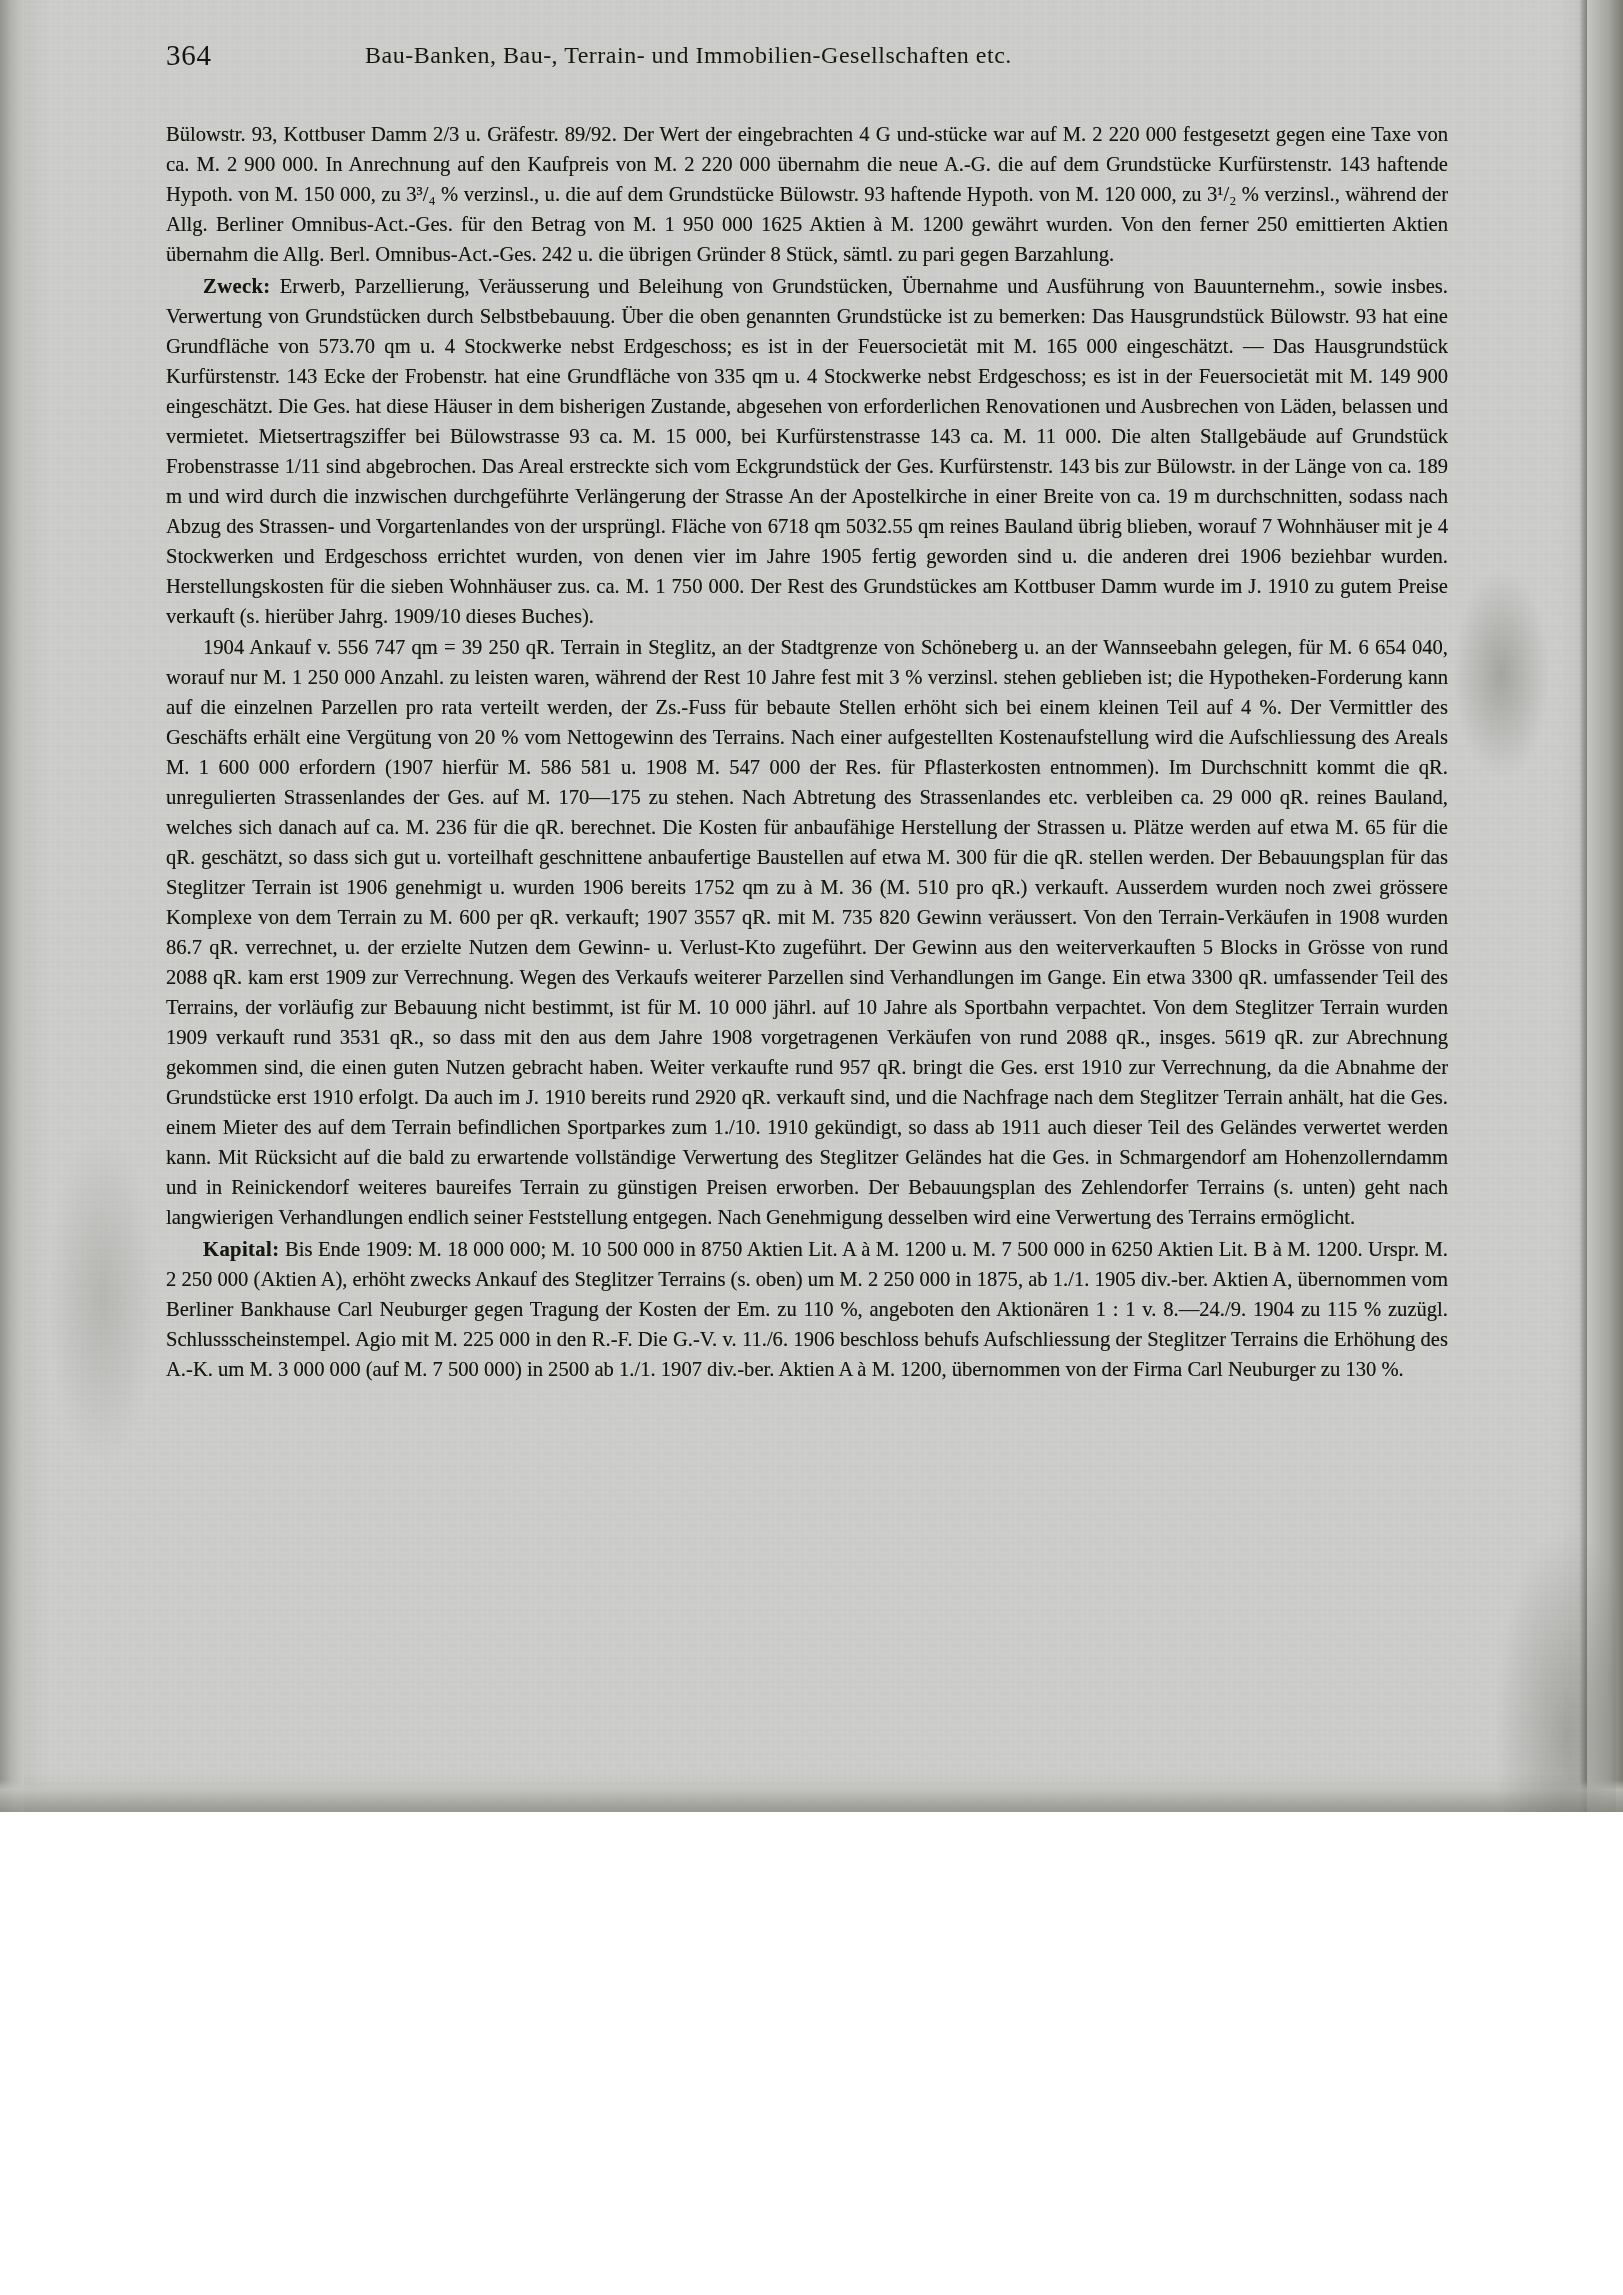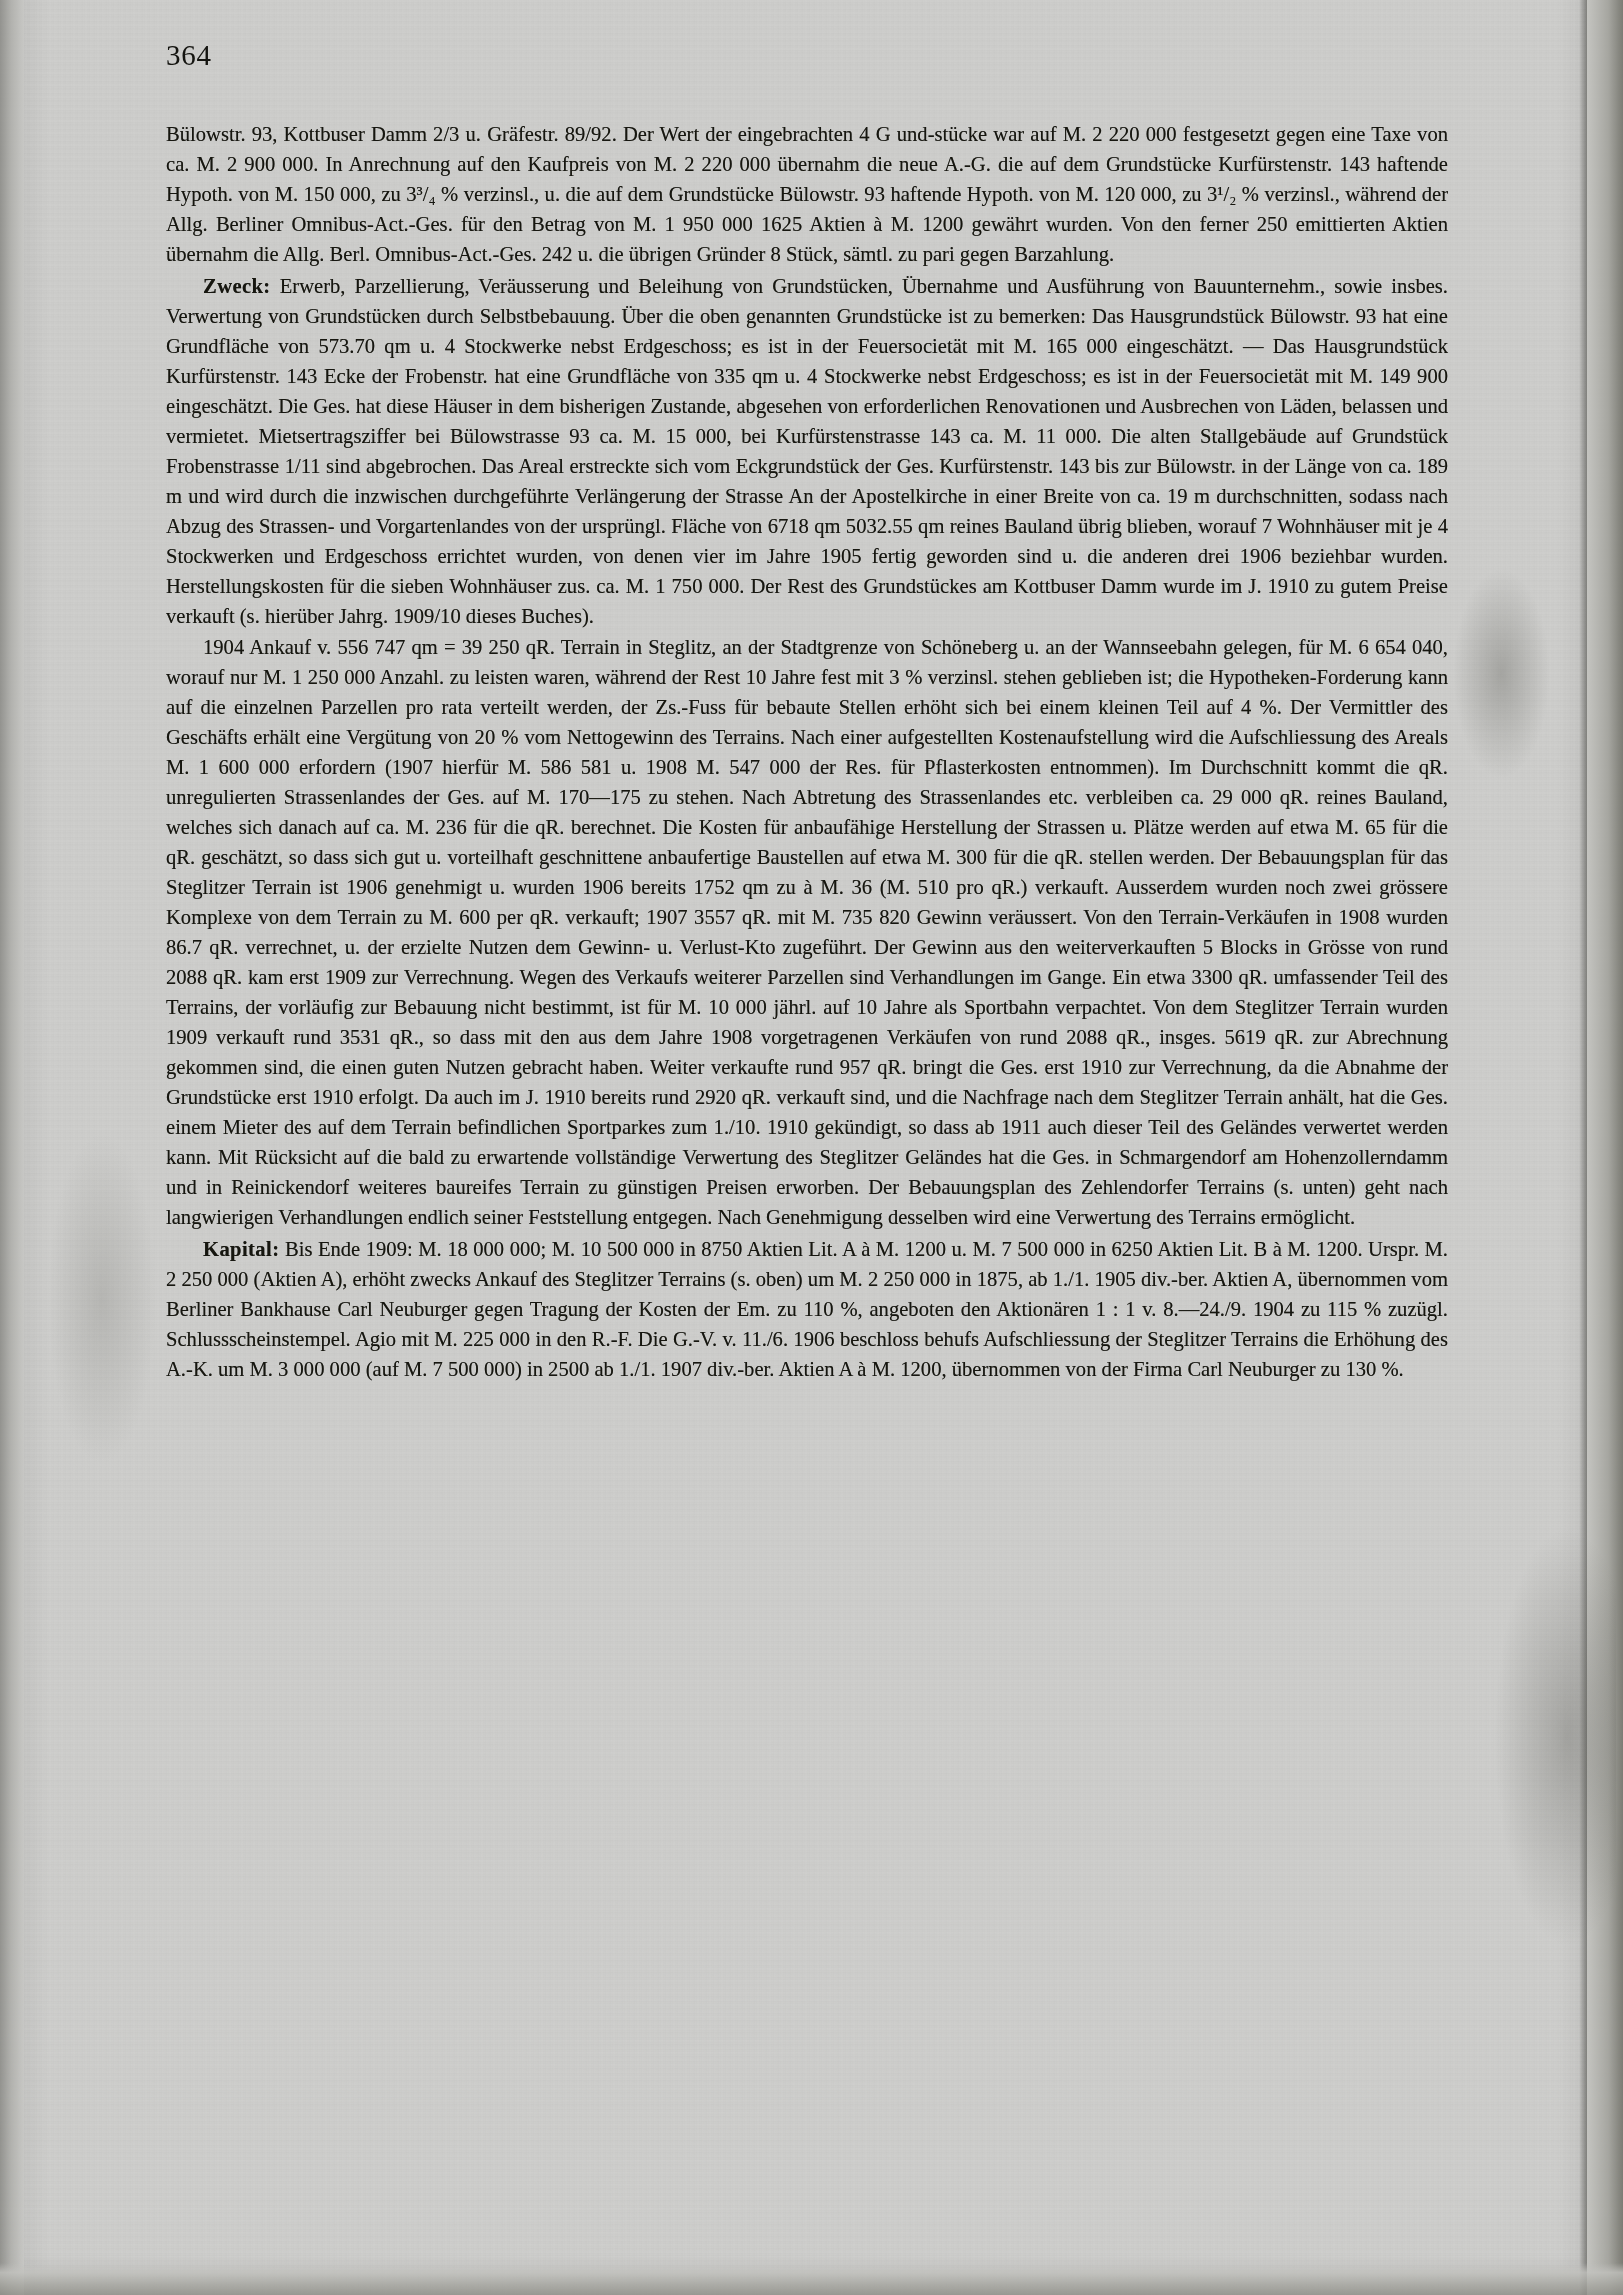--- a/index.html
+++ b/index.html
@@ -9,21 +9,21 @@
   }
   body {
     width: 1623px;
     height: 2295px;
     overflow: hidden;
     font-family: "Liberation Serif", serif;
   }
   .page {
     position: relative;
     width: 1623px;
-    height: 2295px;
+    height: 1812px;
     background: #cdcdcb;
     background-image:
       linear-gradient(90deg, rgba(0,0,0,0.16) 0px, rgba(0,0,0,0.05) 21px, rgba(0,0,0,0.00) 49px),
       linear-gradient(270deg, rgba(0,0,0,0.22) 0px, rgba(0,0,0,0.07) 28px, rgba(0,0,0,0.00) 65px),
       linear-gradient(0deg, rgba(0,0,0,0.10) 0px, rgba(0,0,0,0.00) 41px);
     overflow: hidden;
   }
   
   .grain {
     position: absolute;
@@ -149,20 +149,21 @@
   <div class="edge-right-crack"></div>
   <div class="edge-bottom"></div>
   <div class="blot1"></div>
   <div class="blot2"></div>
   <div class="blot3"></div>
 
   <div class="content">
 
     <div class="header-row">
       <div class="folio">364</div>
+      <div class="running-head">Bau-Banken, Bau-, Terrain- und Immobilien-Gesellschaften etc.</div>
     </div>
 
     <div class="body-text">
 
       <p class="para">Bülowstr. 93, Kottbuser Damm 2/3 u. Gräfestr. 89/92. Der Wert der eingebrachten 4 G und-stücke war auf M. 2 220 000 festgesetzt gegen eine Taxe von ca. M. 2 900 000. In Anrechnung auf den Kaufpreis von M. 2 220 000 übernahm die neue A.-G. die auf dem Grundstücke Kurfürstenstr. 143 haftende Hypoth. von M. 150 000, zu 3³/₄ % verzinsl., u. die auf dem Grundstücke Bülowstr. 93 haftende Hypoth. von M. 120 000, zu 3¹/₂ % verzinsl., während der Allg. Berliner Omnibus-Act.-Ges. für den Betrag von M. 1 950 000 1625 Aktien à M. 1200 gewährt wurden. Von den ferner 250 emittierten Aktien übernahm die Allg. Berl. Omnibus-Act.-Ges. 242 u. die übrigen Gründer 8 Stück, sämtl. zu pari gegen Barzahlung.</p>
 
       <p class="para indent"><span class="lead">Zweck:</span><span> Erwerb, Parzellierung, Veräusserung und Beleihung von Grundstücken, Übernahme und Ausführung von Bauunternehm., sowie insbes. Verwertung von Grundstücken durch Selbstbebauung. Über die oben genannten Grundstücke ist zu bemerken: Das Hausgrundstück Bülowstr. 93 hat eine Grundfläche von 573.70 qm u. 4 Stockwerke nebst Erdgeschoss; es ist in der Feuersocietät mit M. 165 000 eingeschätzt. — Das Hausgrundstück Kurfürstenstr. 143 Ecke der Frobenstr. hat eine Grundfläche von 335 qm u. 4 Stockwerke nebst Erdgeschoss; es ist in der Feuersocietät mit M. 149 900 eingeschätzt. Die Ges. hat diese Häuser in dem bisherigen Zustande, abgesehen von erforderlichen Renovationen und Ausbrechen von Läden, belassen und vermietet. Mietsertragsziffer bei Bülowstrasse 93 ca. M. 15 000, bei Kurfürstenstrasse 143 ca. M. 11 000. Die alten Stallgebäude auf Grundstück Frobenstrasse 1/11 sind abgebrochen. Das Areal erstreckte sich vom Eckgrundstück der Ges. Kurfürstenstr. 143 bis zur Bülowstr. in der Länge von ca. 189 m und wird durch die inzwischen durchgeführte Verlängerung der Strasse An der Apostelkirche in einer Breite von ca. 19 m durchschnitten, sodass nach Abzug des Strassen- und Vorgartenlandes von der ursprüngl. Fläche von 6718 qm 5032.55 qm reines Bauland übrig blieben, worauf 7 Wohnhäuser mit je 4 Stockwerken und Erdgeschoss errichtet wurden, von denen vier im Jahre 1905 fertig geworden sind u. die anderen drei 1906 beziehbar wurden. Herstellungskosten für die sieben Wohnhäuser zus. ca. M. 1 750 000. Der Rest des Grundstückes am Kottbuser Damm wurde im J. 1910 zu gutem Preise verkauft (s. hierüber Jahrg. 1909/10 dieses Buches).</span></p>
 
       <p class="para indent">1904 Ankauf v. 556 747 qm = 39 250 qR. Terrain in Steglitz, an der Stadtgrenze von Schöneberg u. an der Wannseebahn gelegen, für M. 6 654 040, worauf nur M. 1 250 000 Anzahl. zu leisten waren, während der Rest 10 Jahre fest mit 3 % verzinsl. stehen geblieben ist; die Hypotheken-Forderung kann auf die einzelnen Parzellen pro rata verteilt werden, der Zs.-Fuss für bebaute Stellen erhöht sich bei einem kleinen Teil auf 4 %. Der Vermittler des Geschäfts erhält eine Vergütung von 20 % vom Nettogewinn des Terrains. Nach einer aufgestellten Kostenaufstellung wird die Aufschliessung des Areals M. 1 600 000 erfordern (1907 hierfür M. 586 581 u. 1908 M. 547 000 der Res. für Pflasterkosten entnommen). Im Durchschnitt kommt die qR. unregulierten Strassenlandes der Ges. auf M. 170—175 zu stehen. Nach Abtretung des Strassenlandes etc. verbleiben ca. 29 000 qR. reines Bauland, welches sich danach auf ca. M. 236 für die qR. berechnet. Die Kosten für anbaufähige Herstellung der Strassen u. Plätze werden auf etwa M. 65 für die qR. geschätzt, so dass sich gut u. vorteilhaft geschnittene anbaufertige Baustellen auf etwa M. 300 für die qR. stellen werden. Der Bebauungsplan für das Steglitzer Terrain ist 1906 genehmigt u. wurden 1906 bereits 1752 qm zu à M. 36 (M. 510 pro qR.) verkauft. Ausserdem wurden noch zwei grössere Komplexe von dem Terrain zu M. 600 per qR. verkauft; 1907 3557 qR. mit M. 735 820 Gewinn veräussert. Von den Terrain-Verkäufen in 1908 wurden 86.7 qR. verrechnet, u. der erzielte Nutzen dem Gewinn- u. Verlust-Kto zugeführt. Der Gewinn aus den weiterverkauften 5 Blocks in Grösse von rund 2088 qR. kam erst 1909 zur Verrechnung. Wegen des Verkaufs weiterer Parzellen sind Verhandlungen im Gange. Ein etwa 3300 qR. umfassender Teil des Terrains, der vorläufig zur Bebauung nicht bestimmt, ist für M. 10 000 jährl. auf 10 Jahre als Sportbahn verpachtet. Von dem Steglitzer Terrain wurden 1909 verkauft rund 3531 qR., so dass mit den aus dem Jahre 1908 vorgetragenen Verkäufen von rund 2088 qR., insges. 5619 qR. zur Abrechnung gekommen sind, die einen guten Nutzen gebracht haben. Weiter verkaufte rund 957 qR. bringt die Ges. erst 1910 zur Verrechnung, da die Abnahme der Grundstücke erst 1910 erfolgt. Da auch im J. 1910 bereits rund 2920 qR. verkauft sind, und die Nachfrage nach dem Steglitzer Terrain anhält, hat die Ges. einem Mieter des auf dem Terrain befindlichen Sportparkes zum 1./10. 1910 gekündigt, so dass ab 1911 auch dieser Teil des Geländes verwertet werden kann. Mit Rücksicht auf die bald zu erwartende vollständige Verwertung des Steglitzer Geländes hat die Ges. in Schmargendorf am Hohenzollerndamm und in Reinickendorf weiteres baureifes Terrain zu günstigen Preisen erworben. Der Bebauungsplan des Zehlendorfer Terrains (s. unten) geht nach langwierigen Verhandlungen endlich seiner Feststellung entgegen. Nach Genehmigung desselben wird eine Verwertung des Terrains ermöglicht.</p>
 

